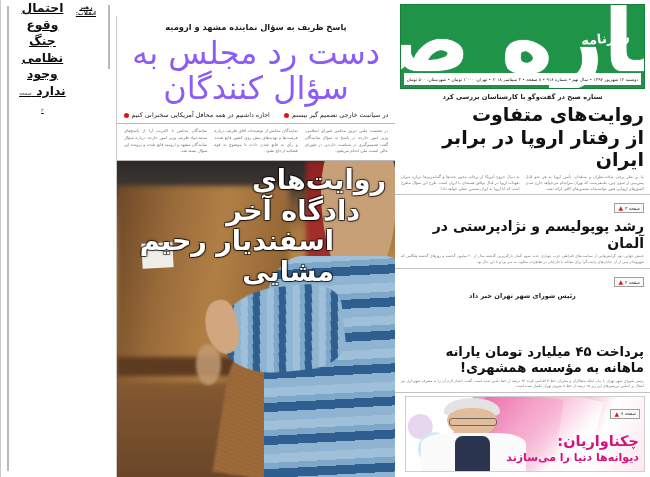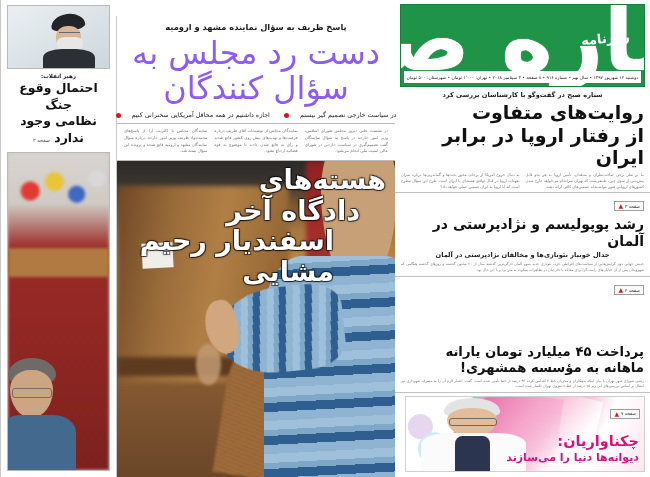--- a/index.html
+++ b/index.html
@@ -14,24 +14,25 @@
   .page{
     position:absolute;inset:0;
     background:#ffffff;
     display:flex;
     flex-direction:row-reverse;
   }
 
   
   .rail{
     width:115px;flex:0 0 115px;
-    display:flex;flex-direction:column;
+    display:flex;
     border-left:1px solid #c9c9c9;
     background:#fff;
     position:relative;
+    text-decoration:underline;
   }
   .rail-photo{
     height:62px;margin:5px 6px 0 6px;
     border:1px solid #b9b9b9;
     position:relative;overflow:hidden;
     background:linear-gradient(150deg,#e9eef1 0%,#dfe6ea 40%,#cdd6dc 100%);
   }
   .leader-fig{position:absolute;right:16px;bottom:-2px;width:56px;height:60px;}
   .leader-turban{
     position:absolute;right:8px;top:4px;width:34px;height:17px;
@@ -101,21 +102,21 @@
   .lead-head{
     text-align:center;color:#8b5cf6;font-weight:normal;
     font-size:32px;line-height:1.1;padding:4px 6px 2px 6px;
     letter-spacing:-.6px;
   }
   .lead-bullets{
     display:flex;flex-direction:row-reverse;justify-content:center;
     gap:14px;padding:3px 8px 4px 8px;font-size:6.4px;color:#1c1c1c;
     border-bottom:1px solid #b9b9b9;
   }
-  .bul{display:flex;flex-direction:row-reverse;align-items:center;gap:11px;white-space:nowrap;}
+  .bul{display:flex;flex-direction:row-reverse;align-items:center;gap:3px;white-space:nowrap;}
   .dot{width:5px;height:5px;border-radius:50%;background:#d8191c;flex:0 0 5px;display:inline-block;}
   .lead-body{
     display:flex;flex-direction:row-reverse;gap:7px;
     padding:4px 7px 5px 7px;border-bottom:1px solid #b9b9b9;
   }
   .lead-col{flex:1;font-size:4.1px;line-height:1.62;color:#6f6f6f;text-align:justify;}
 
   
   .hero{
     flex:1;position:relative;overflow:hidden;margin:0;background:#5d5954;
@@ -325,21 +326,21 @@
       <div class="hero-chairback"></div>
       <div class="hero-man">
         <div class="m-hair"></div>
         <div class="m-head"></div>
         <div class="m-torso"></div>
         <div class="m-arm"></div>
         <div class="m-hand"></div>
         <div class="m-hand2"></div>
       </div>
       <div class="hero-headline">
-        <div class="l1">هسته‌های</div>
+        <div class="l1">روایت‌های</div>
         <div class="l2">دادگاه آخر</div>
         <div class="l3">اسفندیار رحیم مشایی</div>
       </div>
     </div>
   </div>
 
   <div class="left">
 
     <div class="masthead">
       <div class="logo-word">ستاره صبح</div>
@@ -362,33 +363,33 @@
       <span class="pgbadge">
         <span class="chev">▲</span>
         <span>صفحه ۳</span>
       </span>
     </div>
 
     <div class="art">
       <div class="art-head sm">
         <div>رشد پوپولیسم و نژادپرستی در آلمان</div>
       </div>
-      <div class="art-sub">جدال خونبار نئونازی‌ها و مخالفان نژادپرستی در آلمان</div>
       <div class="art-body one">
         <div class="art-col">جنبش جهانی دوم گرایش‌هایی از سیاست‌های افراطی حزب نئونازی جدید سوم آلمان تازگی‌ترین گذشته سال از ۲۰ میلیون گذشته و روزهای گذشته هنگامی که شهروندان پس از آن خیابان‌های راست‌گرا برای مقابله با خارجیان در تظاهرات سکوت به سر برد و با این حال بود.</div>
       </div>
     </div>
     <div class="badge-row">
       <span class="pgbadge">
         <span class="chev">▲</span>
         <span>صفحه ۴</span>
       </span>
     </div>
 
     <div class="art">
+      <div class="art-kicker">رئیس شورای شهر تهران خبر داد</div>
       <div class="art-head xs">
         <div>پرداخت ۴۵ میلیارد تومان یارانه ماهانه به مؤسسه همشهری!</div>
       </div>
       <div class="art-body one">
         <div class="art-col">رئیس شورای شهر تهران با بیان اینکه بدهکاران و مجریان خط ۴ اقدامی کرده ۹۳ درصد از خط تأمین شده است، گفت: اعتبار لازم آن را به مصرف شهرداری نیز انتقال بر اساس بررسی‌های این زیر ۱۵ درصد از خط ۸ متروی تهران تکمیل شده است.</div>
       </div>
     </div>
 
     <div class="ad">
       <div class="ad-bg"></div>

